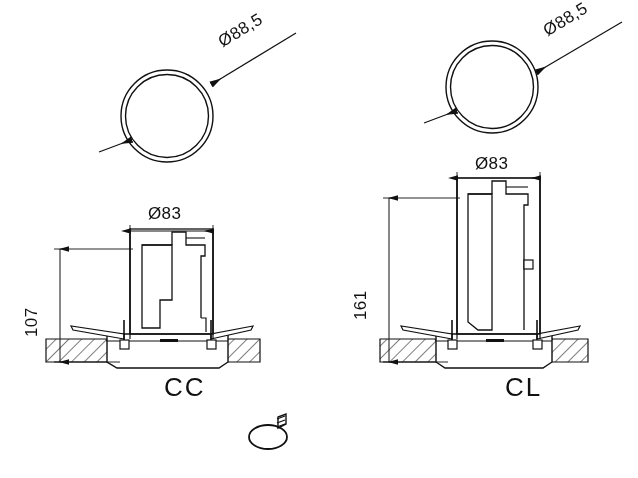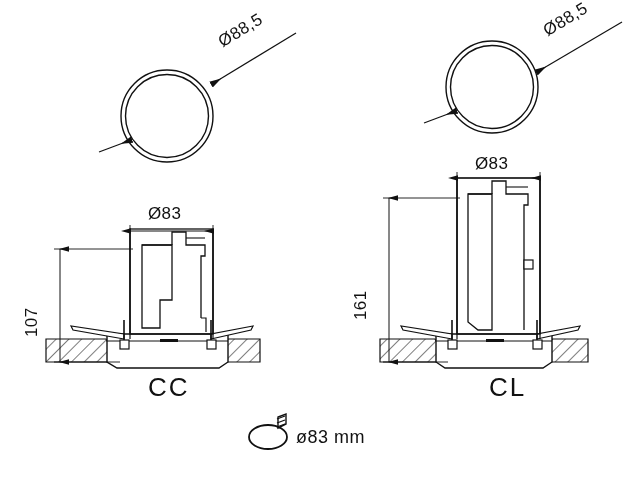--- a/index.html
+++ b/index.html
@@ -24,21 +24,21 @@
   }
   .lbl {
     position: absolute;
     color: #111111;
     font-family: "Liberation Sans", sans-serif;
     white-space: nowrap;
     line-height: 1;
     user-select: none;
   }
   .dim-text { font-size: 17px; letter-spacing: 0.4px; }
-  .view-name { font-size: 26px; letter-spacing: 2px; }
+  .view-name { font-size: 26px; letter-spacing: 2px; margin-left: 16px; }
   .note-text { font-size: 18px; letter-spacing: 0.5px; }
   .rot90 { transform: rotate(-90deg); transform-origin: left bottom; }
   .rot-leader-l { transform: rotate(-31deg); transform-origin: left bottom; }
   .rot-leader-r { transform: rotate(-31deg); transform-origin: left bottom; }
 </style>
 </head>
 <body>
 
 <div id="sheet">
 
@@ -159,15 +159,14 @@
   <div class="lbl dim-text rot90" style="left:40px; top:320px;">107</div>
 
   <div class="lbl view-name" style="left:148px; top:374px;">CC</div>
 
   <div class="lbl dim-text" style="left:475px; top:155px;">Ø83</div>
 
   <div class="lbl dim-text rot90" style="left:369px; top:303px;">161</div>
 
   <div class="lbl view-name" style="left:489px; top:374px;">CL</div>
 
-  <div class="lbl note-text" style="left:296px; top:428px;">ø83 mm</div>
 
 </div>
 
 </body></html>

